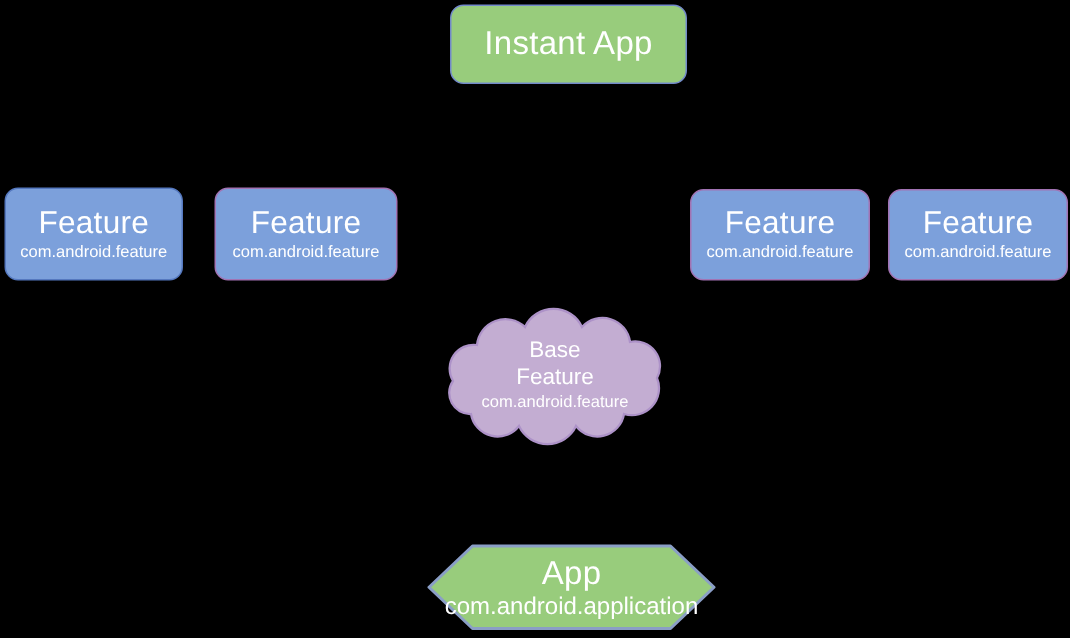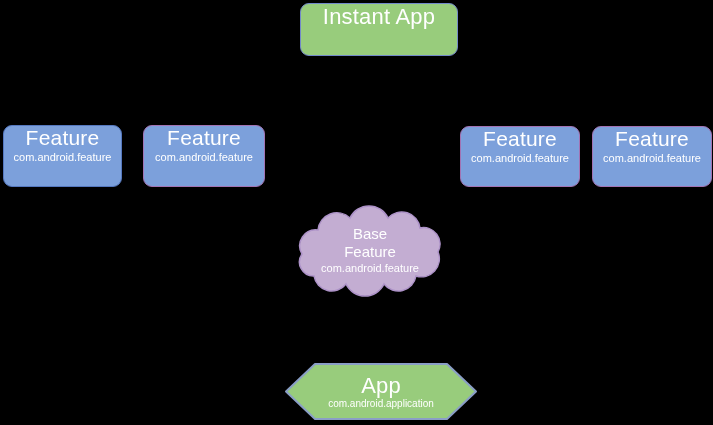--- a/index.html
+++ b/index.html
@@ -15,20 +15,21 @@
     overflow: hidden;
     font-family: "Liberation Sans", sans-serif;
     color: #ffffff;
   }
   .node {
     position: absolute;
     box-sizing: border-box;
     display: flex;
     flex-direction: column;
     align-items: center;
+    justify-content: center;
     text-align: center;
   }
   .rounded-box {
     border: 1.5px solid;
     border-radius: 9px;
   }
   .node-title {
     font-size: 21px;
     font-weight: 500;
     line-height: 1.15;
@@ -38,21 +39,21 @@
   .node-title-lg {
     font-size: 22px;
   }
   .node-subtitle {
     font-size: 11px;
     font-weight: 500;
     line-height: 1.2;
     white-space: nowrap;
   }
   .node-subtitle-lg {
-    font-size: 10px;
+    font-size: 16px;
   }
   .shape-node {
     position: absolute;
   }
   .shape-node svg {
     position: absolute;
     top: 0;
     left: 0;
     overflow: visible;
   }

